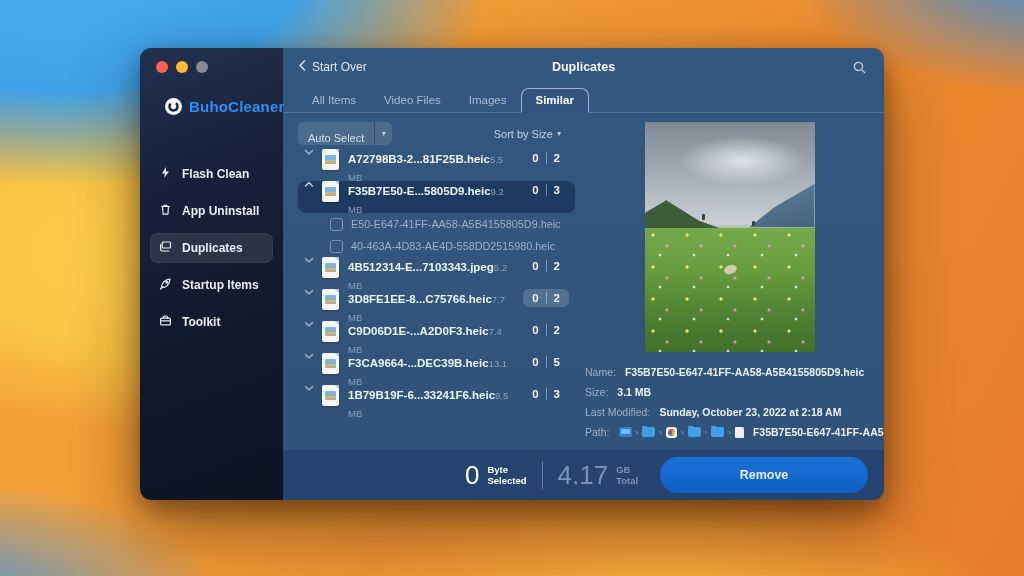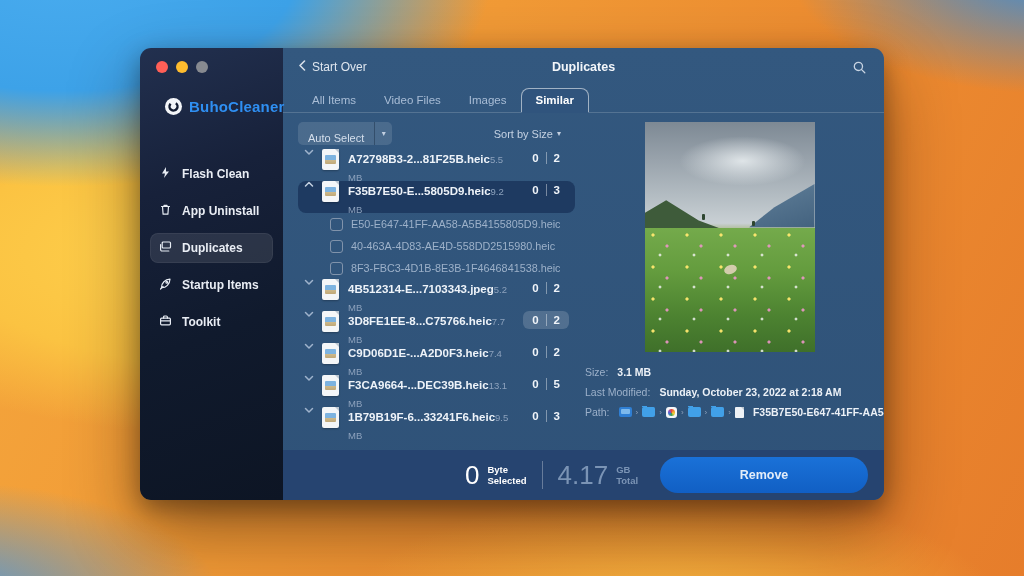--- a/index.html
+++ b/index.html
@@ -251,24 +251,20 @@
               </span>
             </div>
             <div class="crow">
               <span class="cbox"></span>
               <span class="cname">E50-E647-41FF-AA58-A5B4155805D9.heic</span>
             </div>
             <div class="crow">
               <span class="cbox"></span>
               <span class="cname">40-463A-4D83-AE4D-558DD2515980.heic</span>
             </div>
-            <div class="crow">
-              <span class="cbox"></span>
-              <span class="cname">8F3-FBC3-4D1B-8E3B-1F4646841538.heic</span>
-            </div>
             <div class="grow">
               <span class="chev">
                 <svg width="10" height="7" viewBox="0 0 10 7">
                   <polyline points="1.5,1.5 5,5 8.5,1.5" fill="none" stroke="#9fb3cc" stroke-width="1.5" stroke-linecap="round" stroke-linejoin="round"></polyline>
                 </svg>
               </span>
               <span class="ficon">
                 <span class="pic"></span>
               </span>
               <span class="gtext"><span class="gname">4B512314-E...7103343.jpeg</span><span class="gsize">5.2 MB</span></span>
@@ -349,20 +345,24 @@
         <div class="preview">
           <div class="cloud"></div>
           <div class="mright"></div>
           <div class="hleft"></div>
           <div class="meadow"></div>
           <div class="speck" style="left:34%;top:40%;"></div>
           <div class="speck" style="left:63%;top:43%;height:5px;"></div>
           <div class="rock"></div>
         </div>
         <div class="meta">
+          <div class="mrow">
+            <span class="mlabel">Name:</span>
+            <span class="mvalue">F35B7E50-E647-41FF-AA58-A5B4155805D9.heic</span>
+          </div>
           <div class="mrow">
             <span class="mlabel">Size:</span>
             <span class="mvalue">3.1 MB</span>
           </div>
           <div class="mrow">
             <span class="mlabel">Last Modified:</span>
             <span class="mvalue">Sunday, October 23, 2022 at 2:18 AM</span>
           </div>
           <div class="mrow">
             <span class="mlabel">Path:</span>

